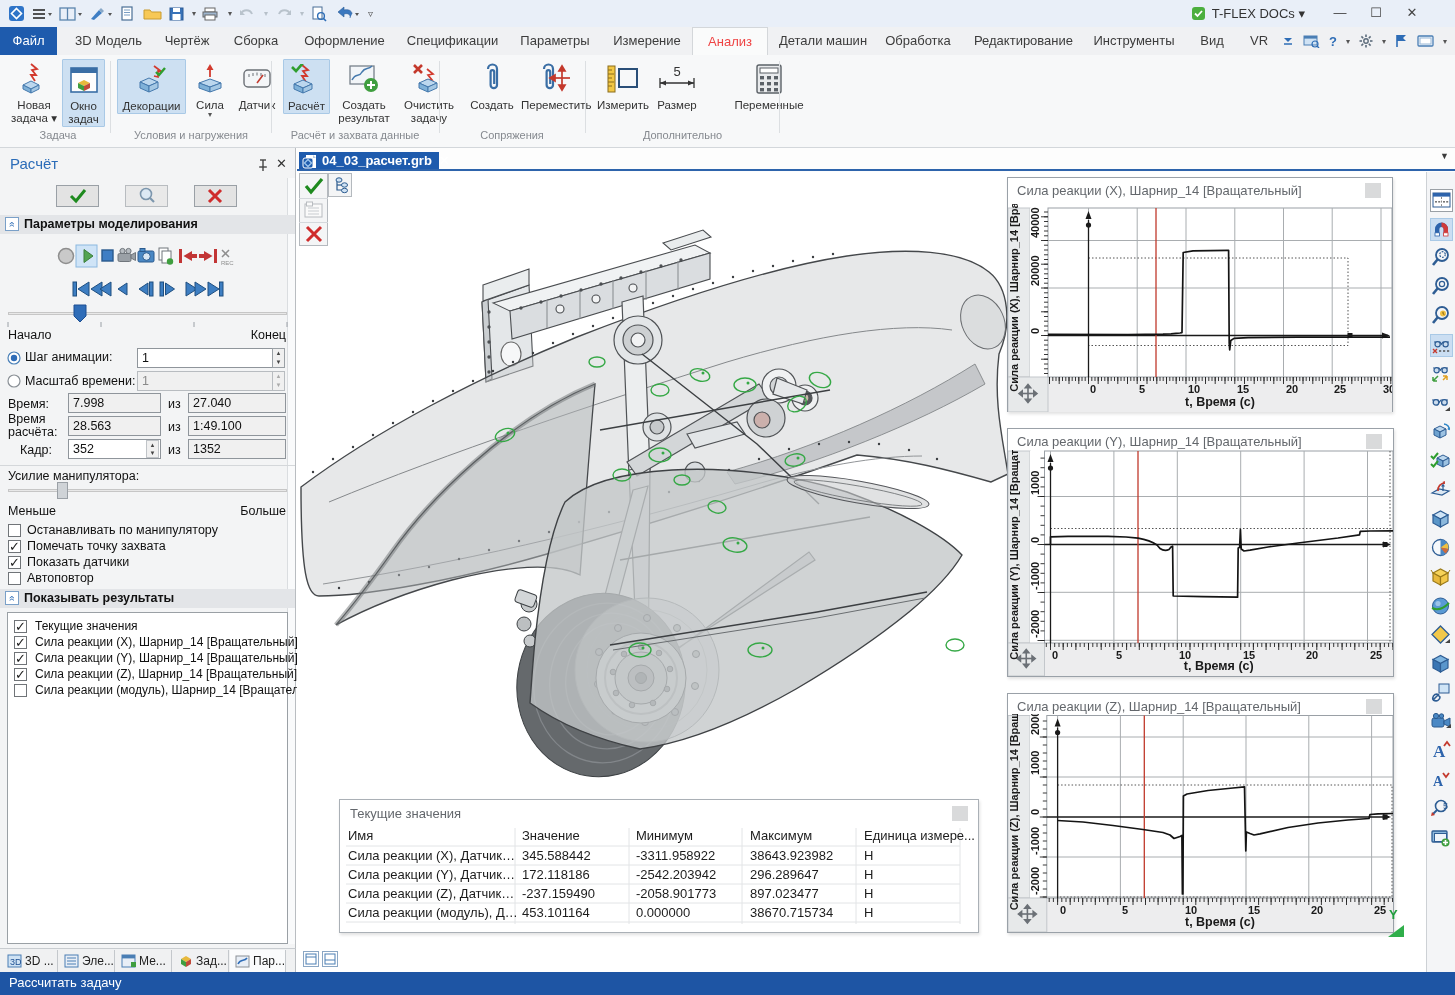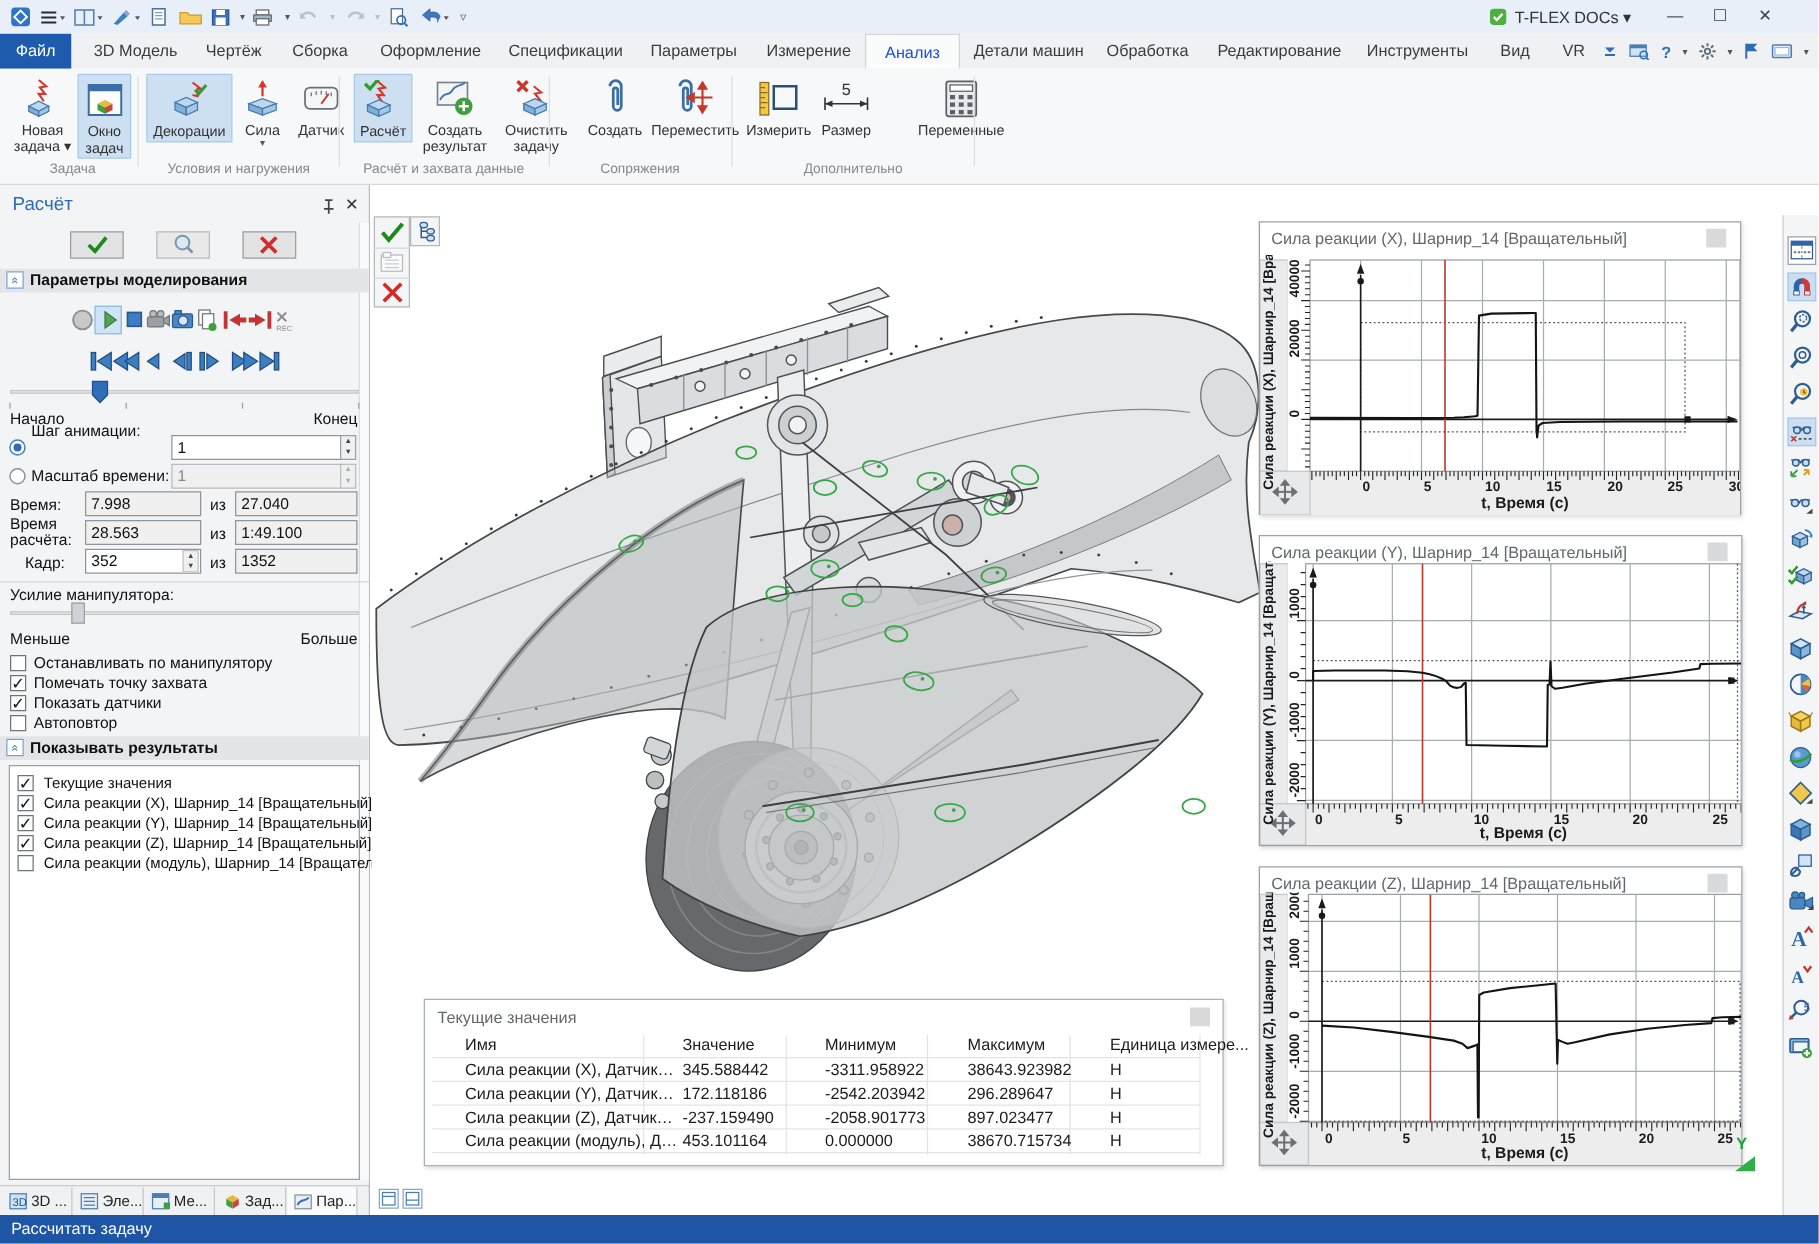--- a/index.html
+++ b/index.html
@@ -14,21 +14,21 @@
   font-size:13px; color:#333; }
 #titleright { right:28px; top:0; height:27px; display:flex; align-items:center; gap:6px;
   font-size:13px; color:#333; }
 .winbtn { width:30px; height:27px; text-align:center; line-height:26px; font-size:13px; color:#444; }
 
 
 #menurow { left:0; top:27px; width:1455px; height:28px; background:#f0f1f3; }
 .mtab { position:absolute; top:0; height:28px; line-height:28px; font-size:13px; color:#3c3c3c;
   text-align:center; }
 #tab-file { background:#1e5bad; color:#fff; }
-#tab-active { background:#fafbfb; color:#1d4ed8; border:1px solid #d4d7da; border-bottom:none;text-align:center; }
+#tab-active { background:#fafbfb; color:#ef4444; border:1px solid #d4d7da; border-bottom:none;text-align:center; }
 #menuicons { position:absolute; right:8px; top:0; height:28px; display:flex; align-items:center; gap:9px; }
 
 
 #ribbon { left:0; top:55px; width:1455px; height:93px; background:#f7f8f9; border-bottom:1px solid #d3d7db; }
 .rbtn { position:absolute; top:4px; text-align:center; font-size:11.5px; color:#333; line-height:13px; }
 .rbtn .ric { height:40px; display:flex; align-items:center; justify-content:center; }
 .rhl { background:#cde0f2; border:1px solid #a9c9e6; border-radius:1px; }
 .rgrp { position:absolute; top:74px; font-size:11px; color:#85898f; text-align:center; }
 .rsep { position:absolute; top:6px; width:1px; height:72px; background:#dcdfe2; }
 
@@ -68,21 +68,21 @@
 
 .cwin { position:absolute; background:#fff; border:1px solid #9aa1a8; box-shadow:1px 2px 3px rgba(0,0,0,0.12); }
 .cwin .ct { position:absolute; left:9px; top:5px; font-size:13px; color:#63676c; }
 .cwin .cbtn { position:absolute; right:11px; top:5px; width:16px; height:15px; background:#d9dadb; }
 
 
 #twin { position:absolute; left:42px; top:627px; width:640px; height:134px; background:#fff;
   border:1px solid #aab0b6; box-shadow:1px 2px 3px rgba(0,0,0,0.12); }
 #twin .tt { position:absolute; left:10px; top:6px; font-size:13px; color:#63676c; }
 #twin .cbtn { position:absolute; right:10px; top:6px; width:16px; height:15px; background:#d9dadb; }
-.trow { position:absolute; left:6px; width:620px; height:19px; font-size:13px; color:#1c1c1c;margin-left:24px; }
+.trow { position:absolute; left:6px; width:620px; height:19px; font-size:13px; color:#1c1c1c; }
 .trow span { position:absolute; top:1px; white-space:nowrap; }
 .trow .tc0 { width:170px; overflow:hidden; text-overflow:ellipsis; }
 .tc0 { left:2px; } .tc1 { left:176px; } .tc2 { left:290px; } .tc3 { left:404px; } .tc4 { left:518px; }
 
 
 #rtoolbar { left:1426px; top:172px; width:29px; height:800px; background:#f4f5f7; border-left:1px solid #cdd1d5; }
 .rt { position:absolute; left:3px; width:23px; height:23px; }
 </style></head>
 <body>
 <div id="app">
@@ -493,21 +493,21 @@
           <line x1="287" y1="0" x2="287" y2="5"></line>
         </g>
       </svg>
     <div class="lbl" style="left:8px;top:180px">Начало</div>
     <div class="lbl" style="right:9px;top:180px">Конец</div>
 
     <svg class="abs" style="left:7px;top:203px" width="14" height="14">
         <circle cx="7" cy="7" r="6" fill="#fff" stroke="#4a80b8" stroke-width="1.2"></circle>
         <circle cx="7" cy="7" r="3.2" fill="#2f6db8"></circle>
       </svg>
-    <div class="lbl" style="left:25px;top:190px">Шаг анимации:</div>
+    <div class="lbl" style="left:25px;top:202px">Шаг анимации:</div>
     <div class="ibox" style="left:137px;top:200px;width:136px;height:20px">1</div>
     <div class="spin" style="left:272px;top:200px;height:20px">
         <i style="top:0">▲</i>
         <i style="bottom:0">▼</i>
       </div>
 
     <svg class="abs" style="left:7px;top:226px" width="14" height="14">
         <circle cx="7" cy="7" r="6" fill="#fff" stroke="#8a9096" stroke-width="1.2"></circle>
       </svg>
     <div class="lbl" style="left:25px;top:226px">Масштаб времени:</div>
@@ -591,20 +591,30 @@
         </svg>Ме...</div>
     <div class="btab" style="left:173px;width:56px"><svg style="vertical-align:-3px;margin:0 3px 0 5px" width="15" height="14" viewBox="0 0 15 14">
           <path d="M3 5 l5-3 5 3 -5 3z" fill="#e8b93c"></path>
           <path d="M3 5 v5 l5 3 v-5z" fill="#3f9e3f"></path>
           <path d="M13 5 v5 l-5 3 v-5z" fill="#c04a3a"></path>
         </svg>Зад...</div>
     <div class="btab" style="left:230px;width:56px;background:#fafbfc"><svg style="vertical-align:-3px;margin:0 3px 0 5px" width="15" height="14" viewBox="0 0 15 14">
           <rect x="1" y="2" width="13" height="11" fill="#e8eef6" stroke="#8a9096"></rect>
           <path d="M3 10 c3-6 6-2 9-6" fill="none" stroke="#2f6db8" stroke-width="1.6"></path>
         </svg>Пар...</div>
+  </div>
+  <div class="abs" id="tabbar">
+    <div id="doctab"><svg style="position:absolute;left:3px;top:2px" width="16" height="15" viewBox="0 0 16 15">
+          <rect x="4" y="1" width="10" height="13" fill="#fff"></rect>
+          <path d="M11 1 l3 3 h-3z" fill="#b8cde4"></path>
+          <rect x="1" y="4" width="10" height="10" rx="2" fill="#1e5bad" stroke="#fff"></rect>
+          <path d="M6 5.5 L9.5 9 L6 12.5 L2.5 9 Z" fill="none" stroke="#9cc4ec" stroke-width="1.4"></path>
+        </svg><span style="padding-left:23px">04_03_расчет.grb</span><span style="font-weight:normal;margin-left:7px">✕</span></div>
+    <div id="tabline"></div>
+    <div style="position:absolute;right:6px;top:3px;font-size:9px;color:#3c3c3c">▼</div>
   </div>
 
   <div class="abs" id="canvas">
 
     <div class="abs" style="left:2px;top:1px;width:29px;height:73px;background:#f4f5f6;border:1px solid #b4b9be">
       <svg class="abs" style="left:4px;top:3px" width="20" height="18">
           <path d="M2 9 l5 6 11-13" fill="none" stroke="#1e8a1e" stroke-width="3.2"></path>
         </svg>
       <svg class="abs" style="left:4px;top:27px" width="20" height="18">
           <rect x="1" y="3" width="17" height="13" fill="#fafafa" stroke="#b8bcc0"></rect>

